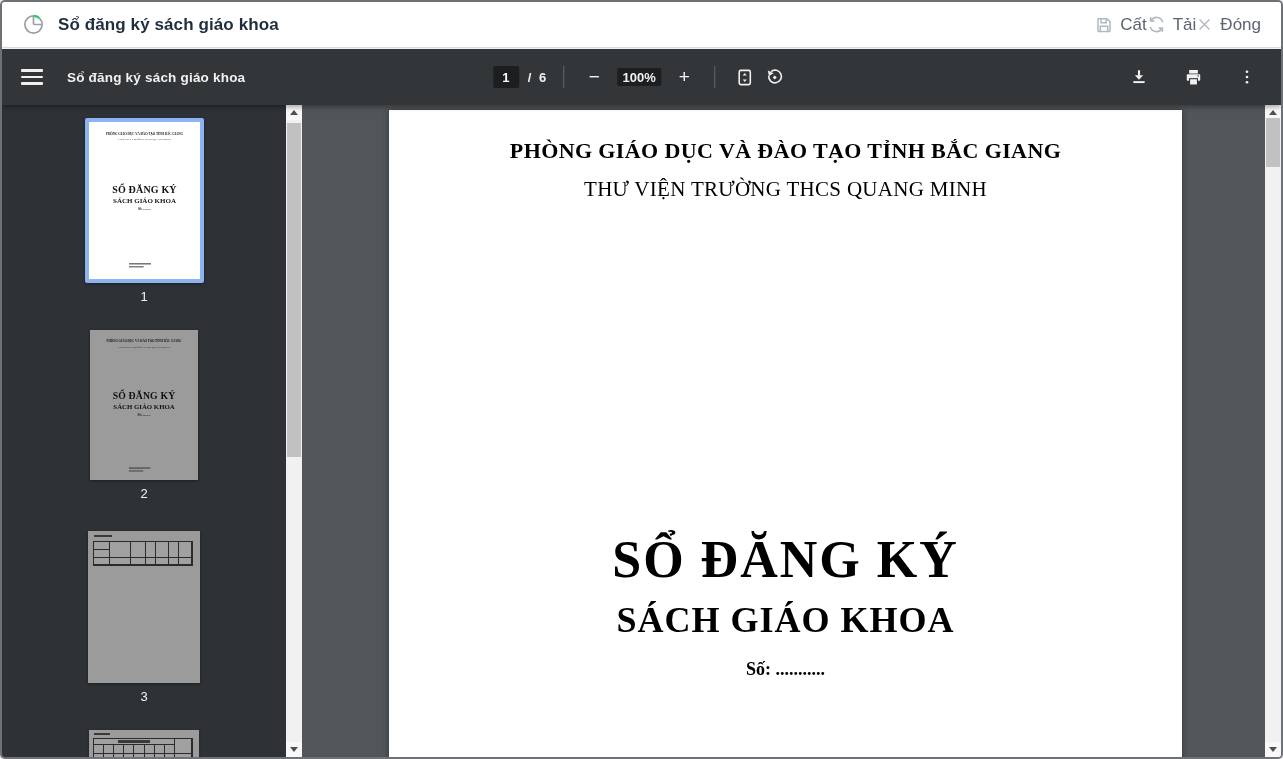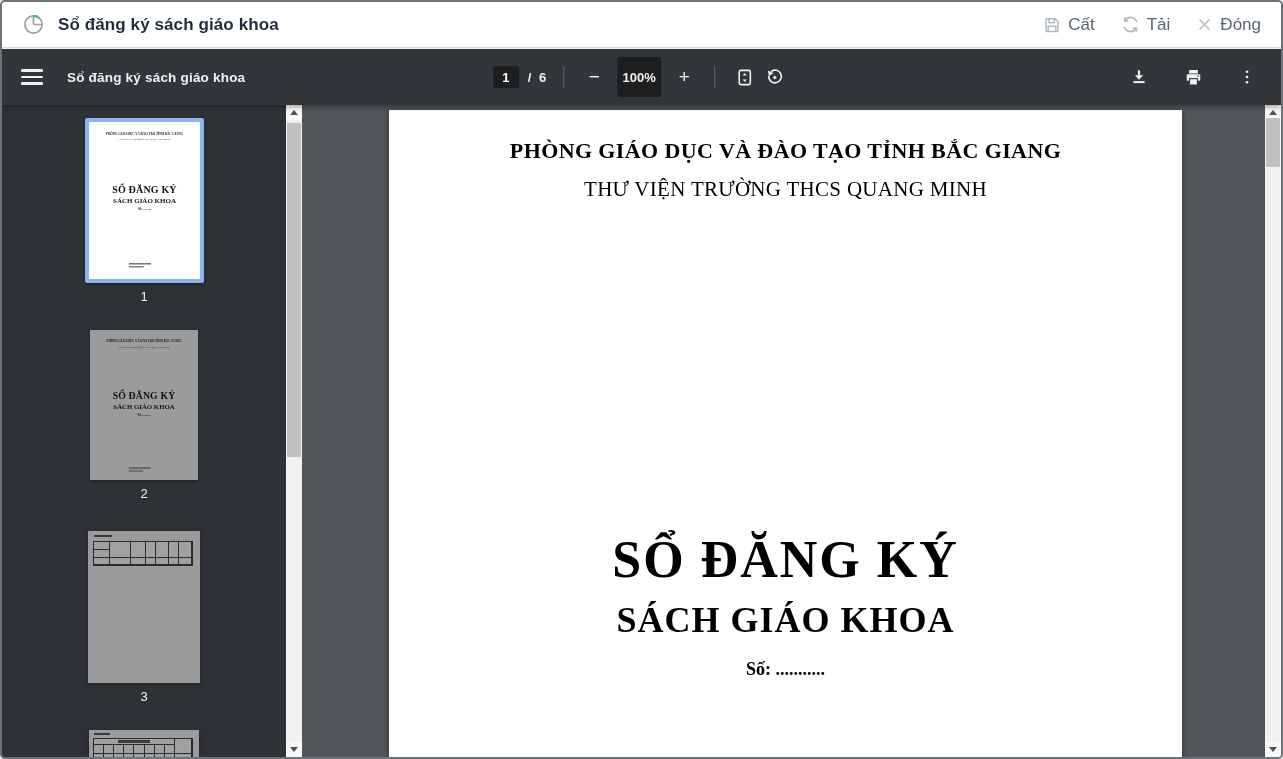--- a/index.html
+++ b/index.html
@@ -13,21 +13,21 @@
   }
 
   
   .app-header{
     position:absolute; top:0; left:0; right:0; height:46px;
     background:#fff; border-bottom:1px solid #e2e2e2;
     display:flex; align-items:center; padding:0 20px;
   }
   .pie-icon{ display:flex; margin-right:13px; }
   .app-title{ font-size:17px; font-weight:700; color:#1f2d3d; letter-spacing:.1px; }
-  .header-actions{ margin-left:auto; display:flex; align-items:flex-start; gap:26px; }
+  .header-actions{ margin-left:auto; display:flex; align-items:flex-start; }
   .header-btn{ display:flex; align-items:center; gap:7px; font-size:17px; color:#5a6472; cursor:pointer; }
   .header-btn .hicon{ color:#b2b9c1; display:flex; }
 
   
   .pdf-toolbar{
     position:absolute; top:47px; left:0; right:0; height:56px;
     background:#323639; color:#f1f1f1; display:flex; align-items:center;
     padding:0 19px; z-index:5; box-shadow:0 2px 5px rgba(0,0,0,.35);
   }
   .hamburger{ width:22px; display:flex; flex-direction:column; gap:4px; cursor:pointer; }
@@ -39,21 +39,21 @@
   }
   .page-input{
     width:26px; height:22px; background:#1c1e1f; border:none; border-radius:2px;
     color:#fff; font-size:13px; font-weight:700; text-align:center;
     font-family:"Liberation Sans", sans-serif;
   }
   .page-count{ margin:0 0 0 9px; letter-spacing:2px; }
   .tb-sep{ width:1px; height:22px; background:#63676a; margin:0 15px; }
   .tb-btn{ width:30px; height:30px; display:flex; align-items:center; justify-content:center;
            cursor:pointer; border-radius:50%; color:#f1f1f1; }
-  .zoom-display{ min-width:44px; height:40px; background:#1c1e1f; border-radius:2px;
+  .zoom-display{ min-width:44px; height:18px; background:#1c1e1f; border-radius:2px;
     display:flex; align-items:center; justify-content:center; margin:16px 8px; }
   .minus-glyph{ font-size:19px; font-weight:400; }
   .plus-glyph{ font-size:19px; font-weight:400; }
   .toolbar-right{ margin-left:auto; display:flex; align-items:center; gap:24px; }
 
   
   .content{ position:absolute; top:103px; left:0; right:0; bottom:0; background:#525659; }
 
   
   .sidebar{ position:absolute; left:0; top:0; bottom:0; width:284px; background:#2e3236; overflow:hidden; }

